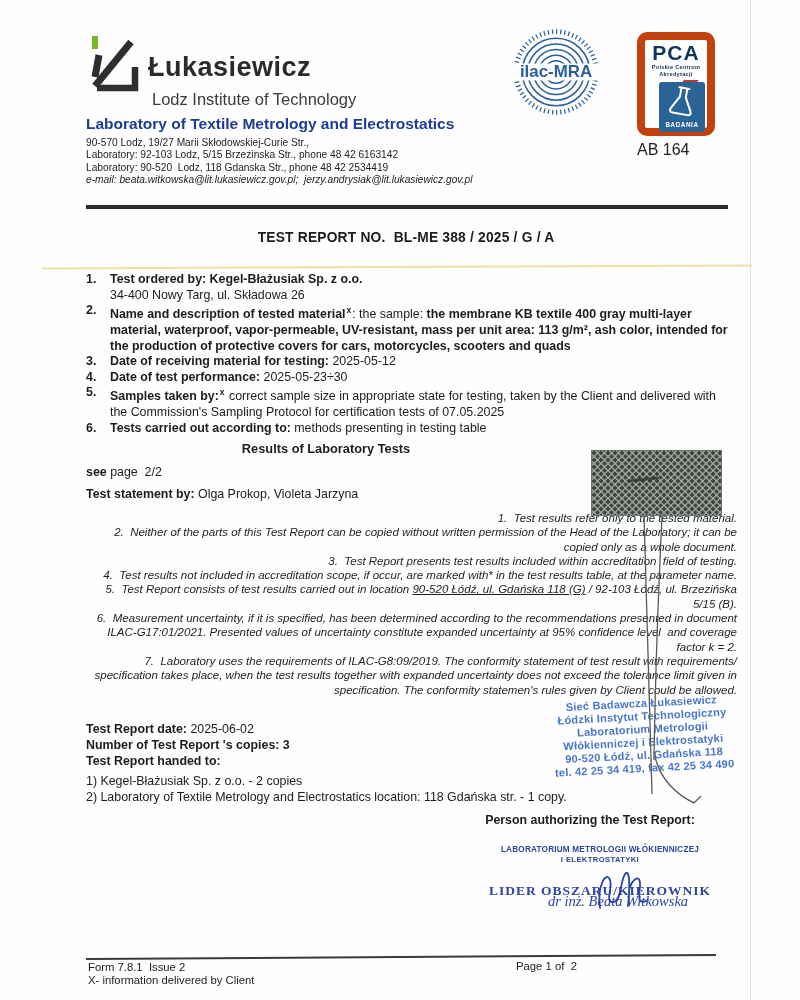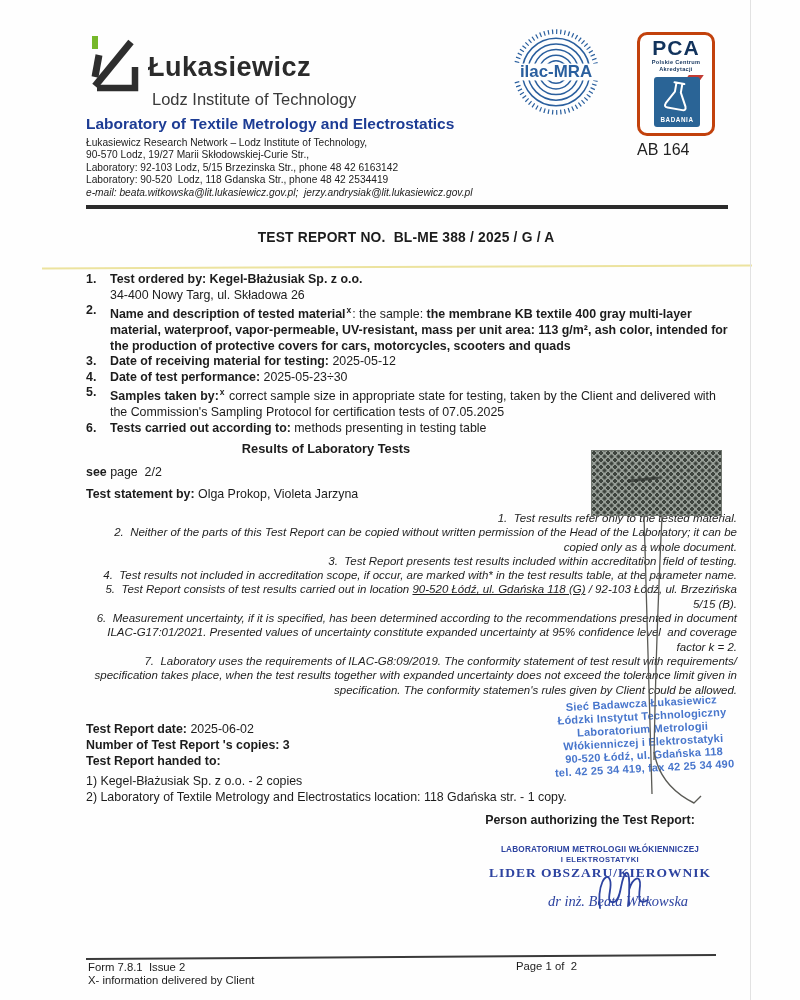--- a/index.html
+++ b/index.html
@@ -8,21 +8,21 @@
   .abs{position:absolute;}
   .b{font-weight:700;}
   .it{font-style:italic;}
   sup.x{font-size:8.5px;vertical-align:super;font-weight:700;margin:0 1px;}
 
   
   .logo-title{left:148px;top:52px;font-size:27px;font-weight:700;color:#2b2b2b;letter-spacing:.5px;}
   .logo-sub{left:152px;top:90px;font-size:16.5px;color:#3a3a3a;}
   .lab-title{left:86px;top:115px;font-size:15.5px;font-weight:700;color:#1d3c94;}
   .addr{left:86px;top:137px;font-size:10.2px;line-height:12.4px;color:#222;}
-  .pca-badge{left:637px;top:32px;width:78px;height:104px;border:3px solid #c2410c;border-radius:10px;
+  .pca-badge{left:637px;top:32px;width:78px;height:104px;border:8px solid #c2410c;border-radius:10px;
              box-sizing:border-box;text-align:center;background:#fff;}
   .pca-abbr{display:block;font-size:21px;font-weight:800;color:#12335c;letter-spacing:1px;line-height:22px;margin-top:2px;position:relative;}
   .pca-red{position:absolute;right:10px;top:40px;width:15px;height:5px;background:#c23b34;transform:skewX(-35deg);}
   .pca-name{display:block;font-size:5.6px;font-weight:700;color:#12335c;line-height:6.5px;letter-spacing:.3px;}
   .pca-box{position:absolute;left:14px;top:42px;width:46px;height:50px;background:#2a6496;border-radius:3px;}
   .pca-badge-word{position:absolute;left:0;right:0;bottom:4px;font-size:6.3px;font-weight:700;color:#fff;letter-spacing:.6px;}
   .pca-cert{left:637px;top:141px;width:78px;font-size:16px;color:#222;}
   .rule-top{left:86px;top:205px;width:642px;height:3.5px;background:#2b2b2b;}
 
   .report-title{left:10px;top:230px;width:792px;text-align:center;font-size:13.8px;font-weight:700;letter-spacing:.2px;}
@@ -52,21 +52,21 @@
   .stamp-addr{left:518px;top:697px;width:250px;text-align:center;transform:rotate(-3deg);
               color:#3f6fca;font-weight:700;font-size:11px;line-height:13px;letter-spacing:.2px;opacity:.95;z-index:3;}
   .issue-block{left:86px;top:721px;font-size:12.4px;line-height:16.2px;}
   .issue-block .gap{margin-top:3px;}
 
   .authorizing{left:455px;top:813px;width:270px;text-align:center;font-size:12.4px;font-weight:700;}
 
   .sig-stamp{left:480px;top:845px;width:240px;text-align:center;color:#2d43a0;z-index:2;}
   .sig-l1{font-size:8.2px;font-weight:700;letter-spacing:.2px;line-height:10px;}
   .sig-l2{font-size:7.6px;font-weight:700;letter-spacing:.4px;line-height:9px;}
-  .sig-l3{font-family:"Liberation Serif",serif;font-size:13.5px;font-weight:700;letter-spacing:1px;line-height:17px;}
+  .sig-l3{font-family:"Liberation Serif",serif;font-size:13.5px;font-weight:700;letter-spacing:1px;line-height:17px;margin-top:18px;}
   .sig-name{left:533px;top:893px;width:170px;text-align:center;font-family:"Liberation Serif",serif;
             font-style:italic;font-size:14.5px;color:#2d43a0;z-index:2;}
   .flourish{left:596px;top:864px;z-index:3;}
 
   .footer-rule{left:86px;top:956px;width:630px;height:2px;background:#3a3a3a;transform:rotate(-.35deg);}
   .footer-form{left:88px;top:961px;font-size:11.3px;}
   .footer-page{left:516px;top:960px;font-size:11.3px;}
   .footer-x{left:88px;top:974px;font-size:11.3px;}
   .scan-line{left:750px;top:0;width:1px;height:1000px;background:#e2e2e2;}
   .threads{position:absolute;left:0;top:0;z-index:5;pointer-events:none;}
@@ -108,21 +108,20 @@
         </g>
       </svg>
       <span class="pca-badge-word">BADANIA</span>
     </span>
   </div>
   <div class="abs pca-cert">AB 164</div>
 
   <div class="abs lab-title">Laboratory of Textile Metrology and Electrostatics</div>
 
   <div class="abs addr">
-    <div>Łukasiewicz Research Network – Lodz Institute of Technology,</div>
     <div>90-570 Lodz, 19/27 Marii Skłodowskiej-Curie Str.,</div>
     <div>Laboratory: 92-103 Lodz, 5/15 Brzezinska Str., phone 48 42 6163142</div>
     <div>Laboratory: 90-520&nbsp; Lodz, 118 Gdanska Str., phone 48 42 2534419</div>
     <div><span class="it">e-mail:</span><span class="it"> beata.witkowska@lit.lukasiewicz.gov.pl;&nbsp; jerzy.andrysiak@lit.lukasiewicz.gov.pl</span></div>
   </div>
 
   <div class="abs rule-top"></div>
 
   <div class="abs report-title">TEST REPORT NO.&nbsp; BL-ME 388 / 2025 / G / A</div>
   <div class="abs yellow-line"></div>

